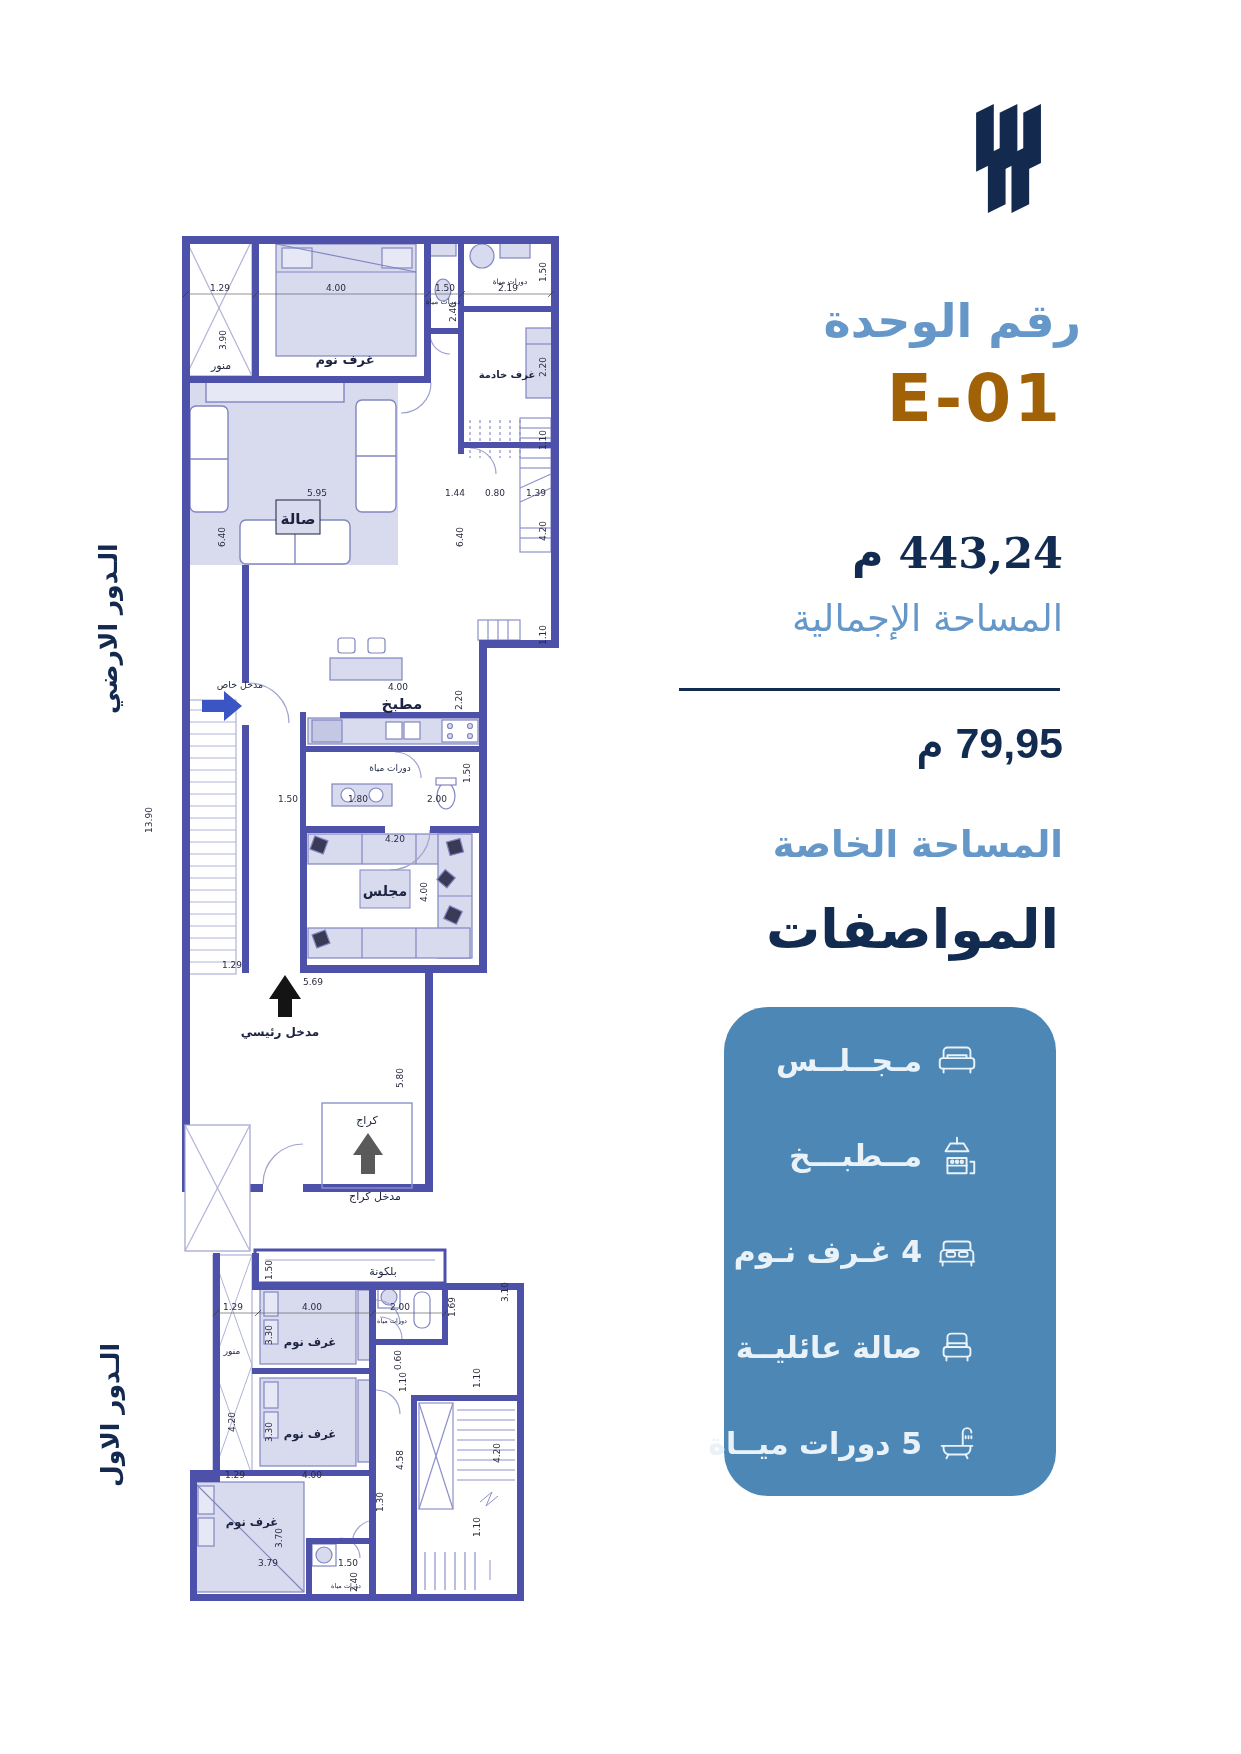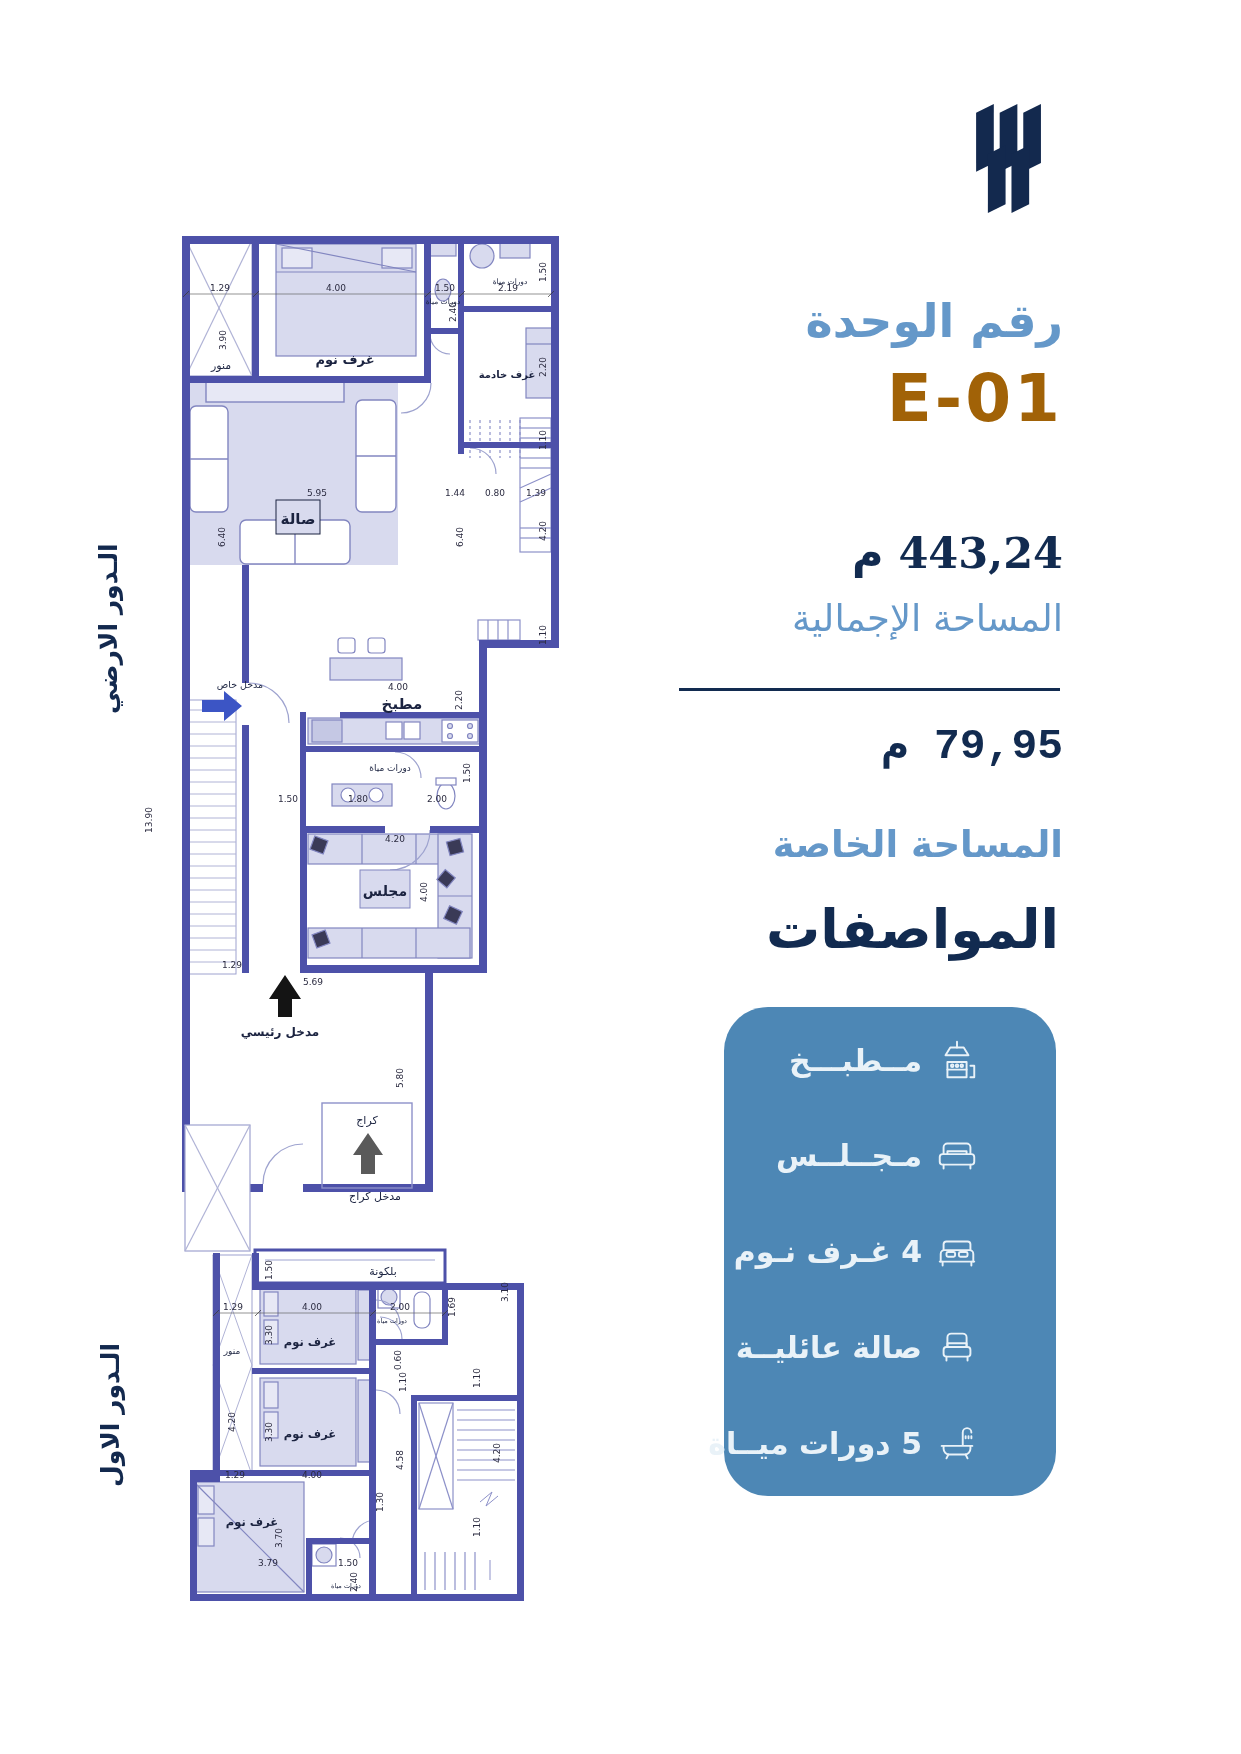--- a/index.html
+++ b/index.html
@@ -1,26 +1,26 @@
 <!DOCTYPE html>
 <html lang="ar"><head>
 <meta charset="utf-8">
 <style>
   html,body{margin:0;padding:0;background:#ffffff;}
   body{width:1241px;height:1754px;position:relative;font-family:"DejaVu Sans",sans-serif;overflow:hidden;}
   .abs{position:absolute;}
   
-  .unit-label{right:178px;top:294px;font-size:46px;font-weight:bold;color:#6598c9;white-space:nowrap;}
+  .unit-label{right:160px;top:294px;font-size:46px;font-weight:bold;color:#6598c9;white-space:nowrap;}
   .unit-number{right:178px;top:360px;font-size:66px;font-weight:bold;color:#a16207;letter-spacing:3px;}
   .area-value{right:178px;top:528px;font-size:43px;font-weight:bold;color:#122b50;
               font-family:"DejaVu Serif","DejaVu Sans",serif;direction:rtl;white-space:nowrap;}
   .area-label{right:178px;top:597px;font-size:37px;font-weight:normal;color:#6598c9;white-space:nowrap;}
   .divider{left:679px;top:688px;width:381px;height:3px;background:#122b50;}
   .area-value2{right:178px;top:718px;font-size:43px;font-weight:bold;color:#122b50;
-               font-family:Liberation Mono, monospace;direction:rtl;white-space:nowrap;}
+               font-family:Liberation Sans, sans-serif;direction:rtl;white-space:nowrap;}
   .area-label2{right:178px;top:779px;font-size:37px;font-weight:bold;color:#6598c9;white-space:nowrap;margin-top:44px;}
   .specs-title{right:182px;top:898px;font-size:54px;font-weight:bold;color:#122b50;white-space:nowrap;}
   .specs-box{left:724px;top:1007px;width:332px;height:489px;background:#4d87b5;border-radius:44px;
              display:flex;flex-direction:column;justify-content:space-between;
              padding:30px 0 30px 0;box-sizing:border-box;direction:rtl;}
   .spec-row{display:flex;align-items:center;padding-right:76px;}
   .spec-icon{width:46px;height:46px;margin-left:12px;flex:0 0 auto;}
   .spec-icon svg{width:46px;height:46px;display:block;}
   .spec-label{font-size:30px;font-weight:bold;color:#e9f2f8;white-space:nowrap;}
   
@@ -60,43 +60,43 @@
 <div class="abs area-value2">79,95 م</div>
 <div class="abs area-label2">المساحة الخاصة</div>
 
 <div class="abs specs-title">المواصفات</div>
 
 <div class="abs specs-box">
 
   <div class="spec-row">
     <span class="spec-icon">
       <svg viewBox="0 0 48 48" fill="none" stroke="#e9f2f8" stroke-width="2" stroke-linecap="round" stroke-linejoin="round">
+        <rect x="6" y="22" width="36" height="11" rx="3"></rect>
+        <path d="M10 22 v-7 a4 4 0 0 1 4 -4 h20 a4 4 0 0 1 4 4 v7"></path>
+        <path d="M14 22 v-3 h20 v3"></path>
+        <path d="M10 33 v4 M38 33 v4"></path>
+      </svg>
+    </span>
+    <div class="spec-label">مـجــلــس</div>
+  </div>
+
+  <div class="spec-row">
+    <span class="spec-icon">
+      <svg viewBox="0 0 48 48" fill="none" stroke="#e9f2f8" stroke-width="2" stroke-linecap="round" stroke-linejoin="round">
         <path d="M24 5 v6"></path>
         <path d="M17 11 h14 l5 8 h-24 z"></path>
         <rect x="14" y="26" width="20" height="16"></rect>
         <circle cx="19" cy="30" r="1.3"></circle>
           <circle cx="24" cy="30" r="1.3"></circle>
           <circle cx="29" cy="30" r="1.3"></circle>
         <path d="M14 34 h20"></path>
         <path d="M38 30 h4 v12 h-4"></path>
       </svg>
     </span>
     <div class="spec-label">مــطبـــخ</div>
-  </div>
-
-  <div class="spec-row">
-    <span class="spec-icon">
-      <svg viewBox="0 0 48 48" fill="none" stroke="#e9f2f8" stroke-width="2" stroke-linecap="round" stroke-linejoin="round">
-        <rect x="6" y="22" width="36" height="11" rx="3"></rect>
-        <path d="M10 22 v-7 a4 4 0 0 1 4 -4 h20 a4 4 0 0 1 4 4 v7"></path>
-        <path d="M14 22 v-3 h20 v3"></path>
-        <path d="M10 33 v4 M38 33 v4"></path>
-      </svg>
-    </span>
-    <div class="spec-label">مـجــلــس</div>
   </div>
 
   <div class="spec-row">
     <span class="spec-icon">
       <svg viewBox="0 0 48 48" fill="none" stroke="#e9f2f8" stroke-width="2" stroke-linecap="round" stroke-linejoin="round">
         <path d="M10 21 v-5 a3 3 0 0 1 3 -3 h22 a3 3 0 0 1 3 3 v5"></path>
         <path d="M7 34 v-8 a4 4 0 0 1 4 -4 h26 a4 4 0 0 1 4 4 v8"></path>
         <path d="M6 34 h36"></path>
         <rect x="13" y="24" width="9" height="5" rx="1.5"></rect>
         <rect x="26" y="24" width="9" height="5" rx="1.5"></rect>

